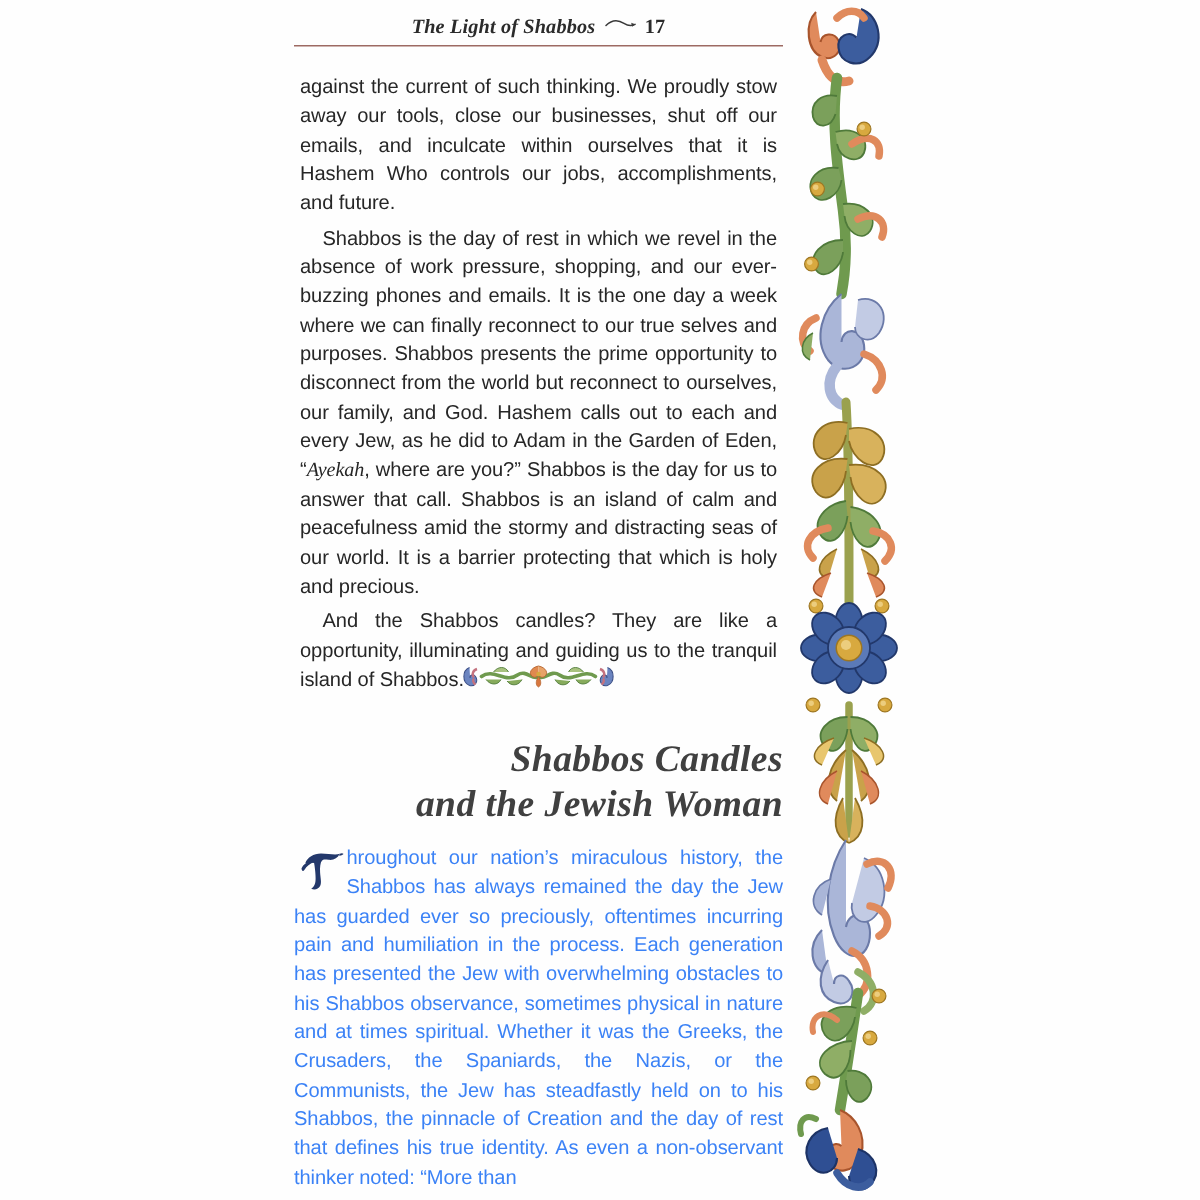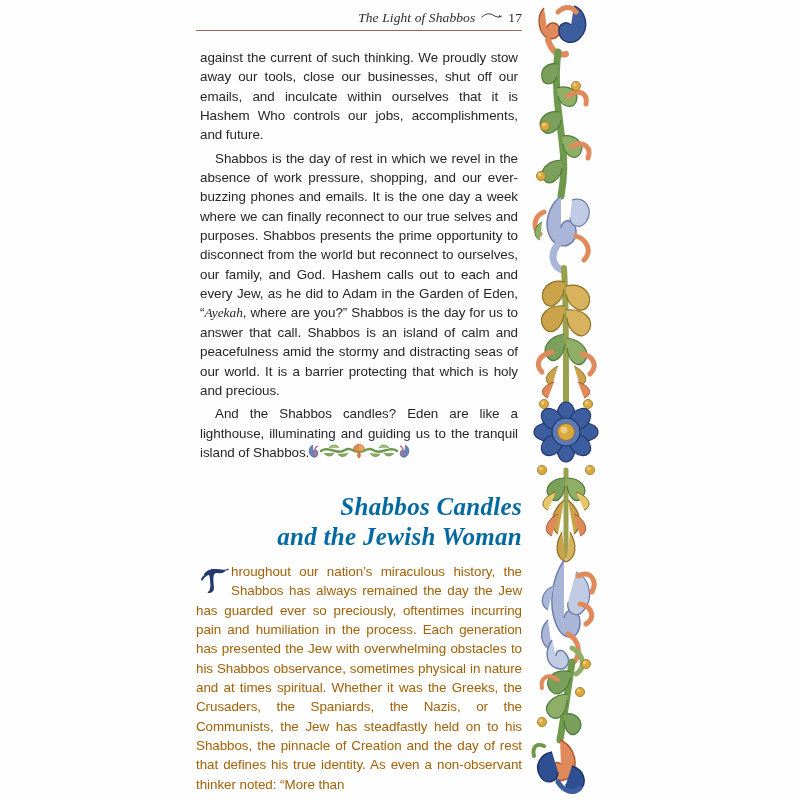--- a/index.html
+++ b/index.html
@@ -12,27 +12,28 @@
   }
   .page{
     position:absolute;inset:0;
     background:#fefefe;
   }
 
   
   .running-head{
     position:absolute;
     left:196px;top:8px;width:326px;
-    text-align:right;
+    text-align:center;
     font-family:"Liberation Serif", serif;
     font-style:italic;
     font-size:13.5px;
     color:#2b2b2b;
     letter-spacing:.1px;
     white-space:nowrap;
+    font-weight:bold;
   }
   .running-head .swash{
     display:inline-block;
     margin:0 5px 0 6px;
     vertical-align:2px;
   }
   .running-head .folio{
     font-style:normal;
     font-family:"Liberation Serif", serif;
     font-size:13.5px;
@@ -67,41 +68,41 @@
     left:196px;top:441px;width:326px;
     text-align:center;
     line-height:0;
   }
 
   
   .chapter-title{
     position:absolute;
     left:196px;top:492px;width:326px;
     text-align:right;
-    color:#0369a1;
+    color:#404040;
     font-family:"Liberation Serif", serif;
     font-style:italic;
     font-weight:bold;
     font-size:25px;
     line-height:30px;
     letter-spacing:.3px;
   }
   .chapter-title .l2{ display:block;text-align:right; }
 
   
   .opening{
     position:absolute;
     left:196px;top:562px;width:326px;
   }
   .opening p{
     margin:0;
     font-family:"Liberation Sans", sans-serif;
     font-size:13.4px;
     line-height:19.35px;
-    color:#a16207;
+    color:#3b82f6;
     text-align:justify;
     letter-spacing:-.05px;
   }
   .dropcap{
     float:left;
     width:34px;height:34px;
     margin:1px 1px 0 0;
     shape-outside:polygon(0 0,100% 0,100% 100%,0 100%);
   }
 
@@ -126,21 +127,21 @@
     </span><span class="folio">17</span>
   </div>
   <div class="head-rule"></div>
 
   <div class="col">
 
     <p class="body">against the current of such thinking. We proudly stow away our tools, close our businesses, shut off our emails, and inculcate within ourselves that it is Hashem Who controls our jobs, accomplishments, and future.</p>
 
     <p class="body"><span>Shabbos is the day of rest in which we revel in the absence of work pressure, shopping, and our ever-buzzing phones and emails. It is the one day a week where we can finally reconnect to our true selves and purposes. Shabbos presents the prime opportunity to disconnect from the world but reconnect to ourselves, our family, and God. Hashem calls out to each and every Jew, as he did to Adam in the Garden of Eden, “</span><span class="it">Ayekah</span><span>, where are you?” Shabbos is the day for us to answer that call. Shabbos is an island of calm and peacefulness amid the stormy and distracting seas of our world. It is a barrier protecting that which is holy and precious.</span></p>
 
-    <p class="body">And the Shabbos candles? Eden are like a lighthouse, illuminating and guiding us to the tranquil island of Shabbos.</p>
+    <p class="body">And the Shabbos candles? They are like a opportunity, illuminating and guiding us to the tranquil island of Shabbos.</p>
   </div>
 
   <div class="ornament">
     <span>
       <svg width="104" height="20" viewBox="0 0 104 20">
 
         <path d="M6 4 C1 6, 1 14, 6 16 C10 17, 12 13, 10 10 C8.6 8, 6 9, 6.4 11" fill="#6b84c0" stroke="#3b4f86" stroke-width=".7"></path>
         <path d="M11 5 C8 6, 7.4 9, 9 10.6" fill="none" stroke="#c4727f" stroke-width="1.6"></path>
         <path d="M10 15.4 C8.4 14.4, 8 12.4, 9 11.4" fill="none" stroke="#c4727f" stroke-width="1.6"></path>
 

